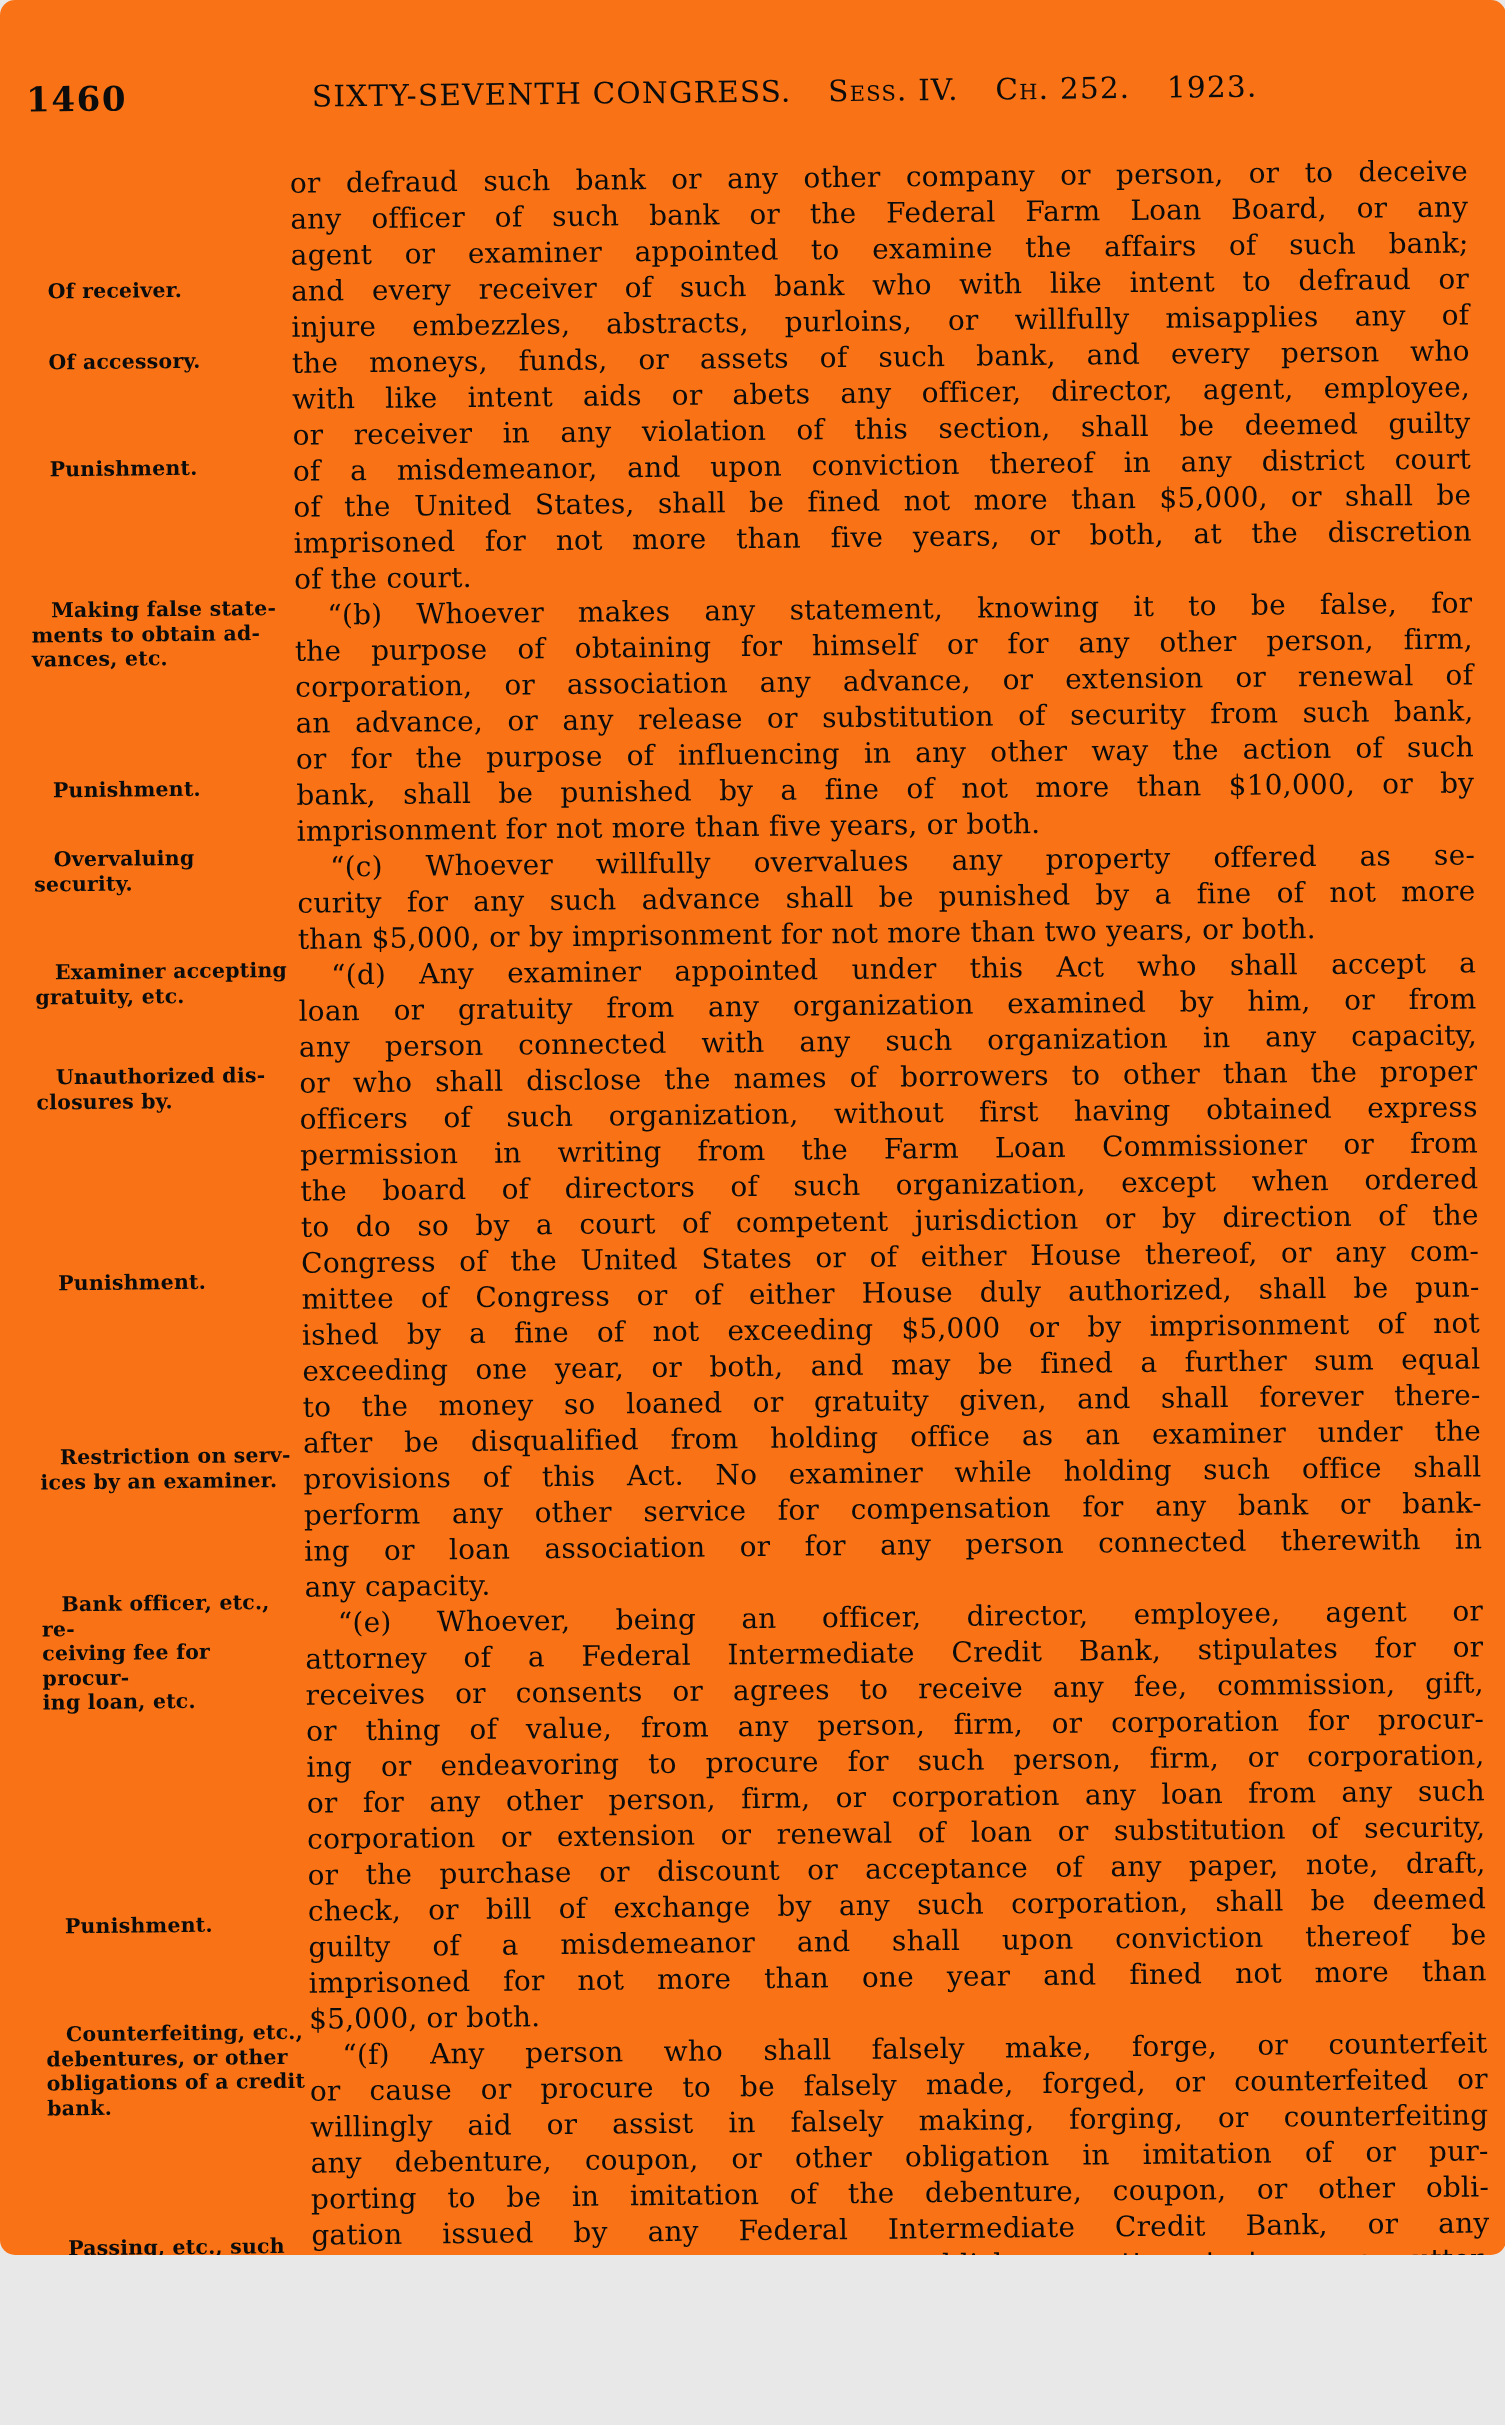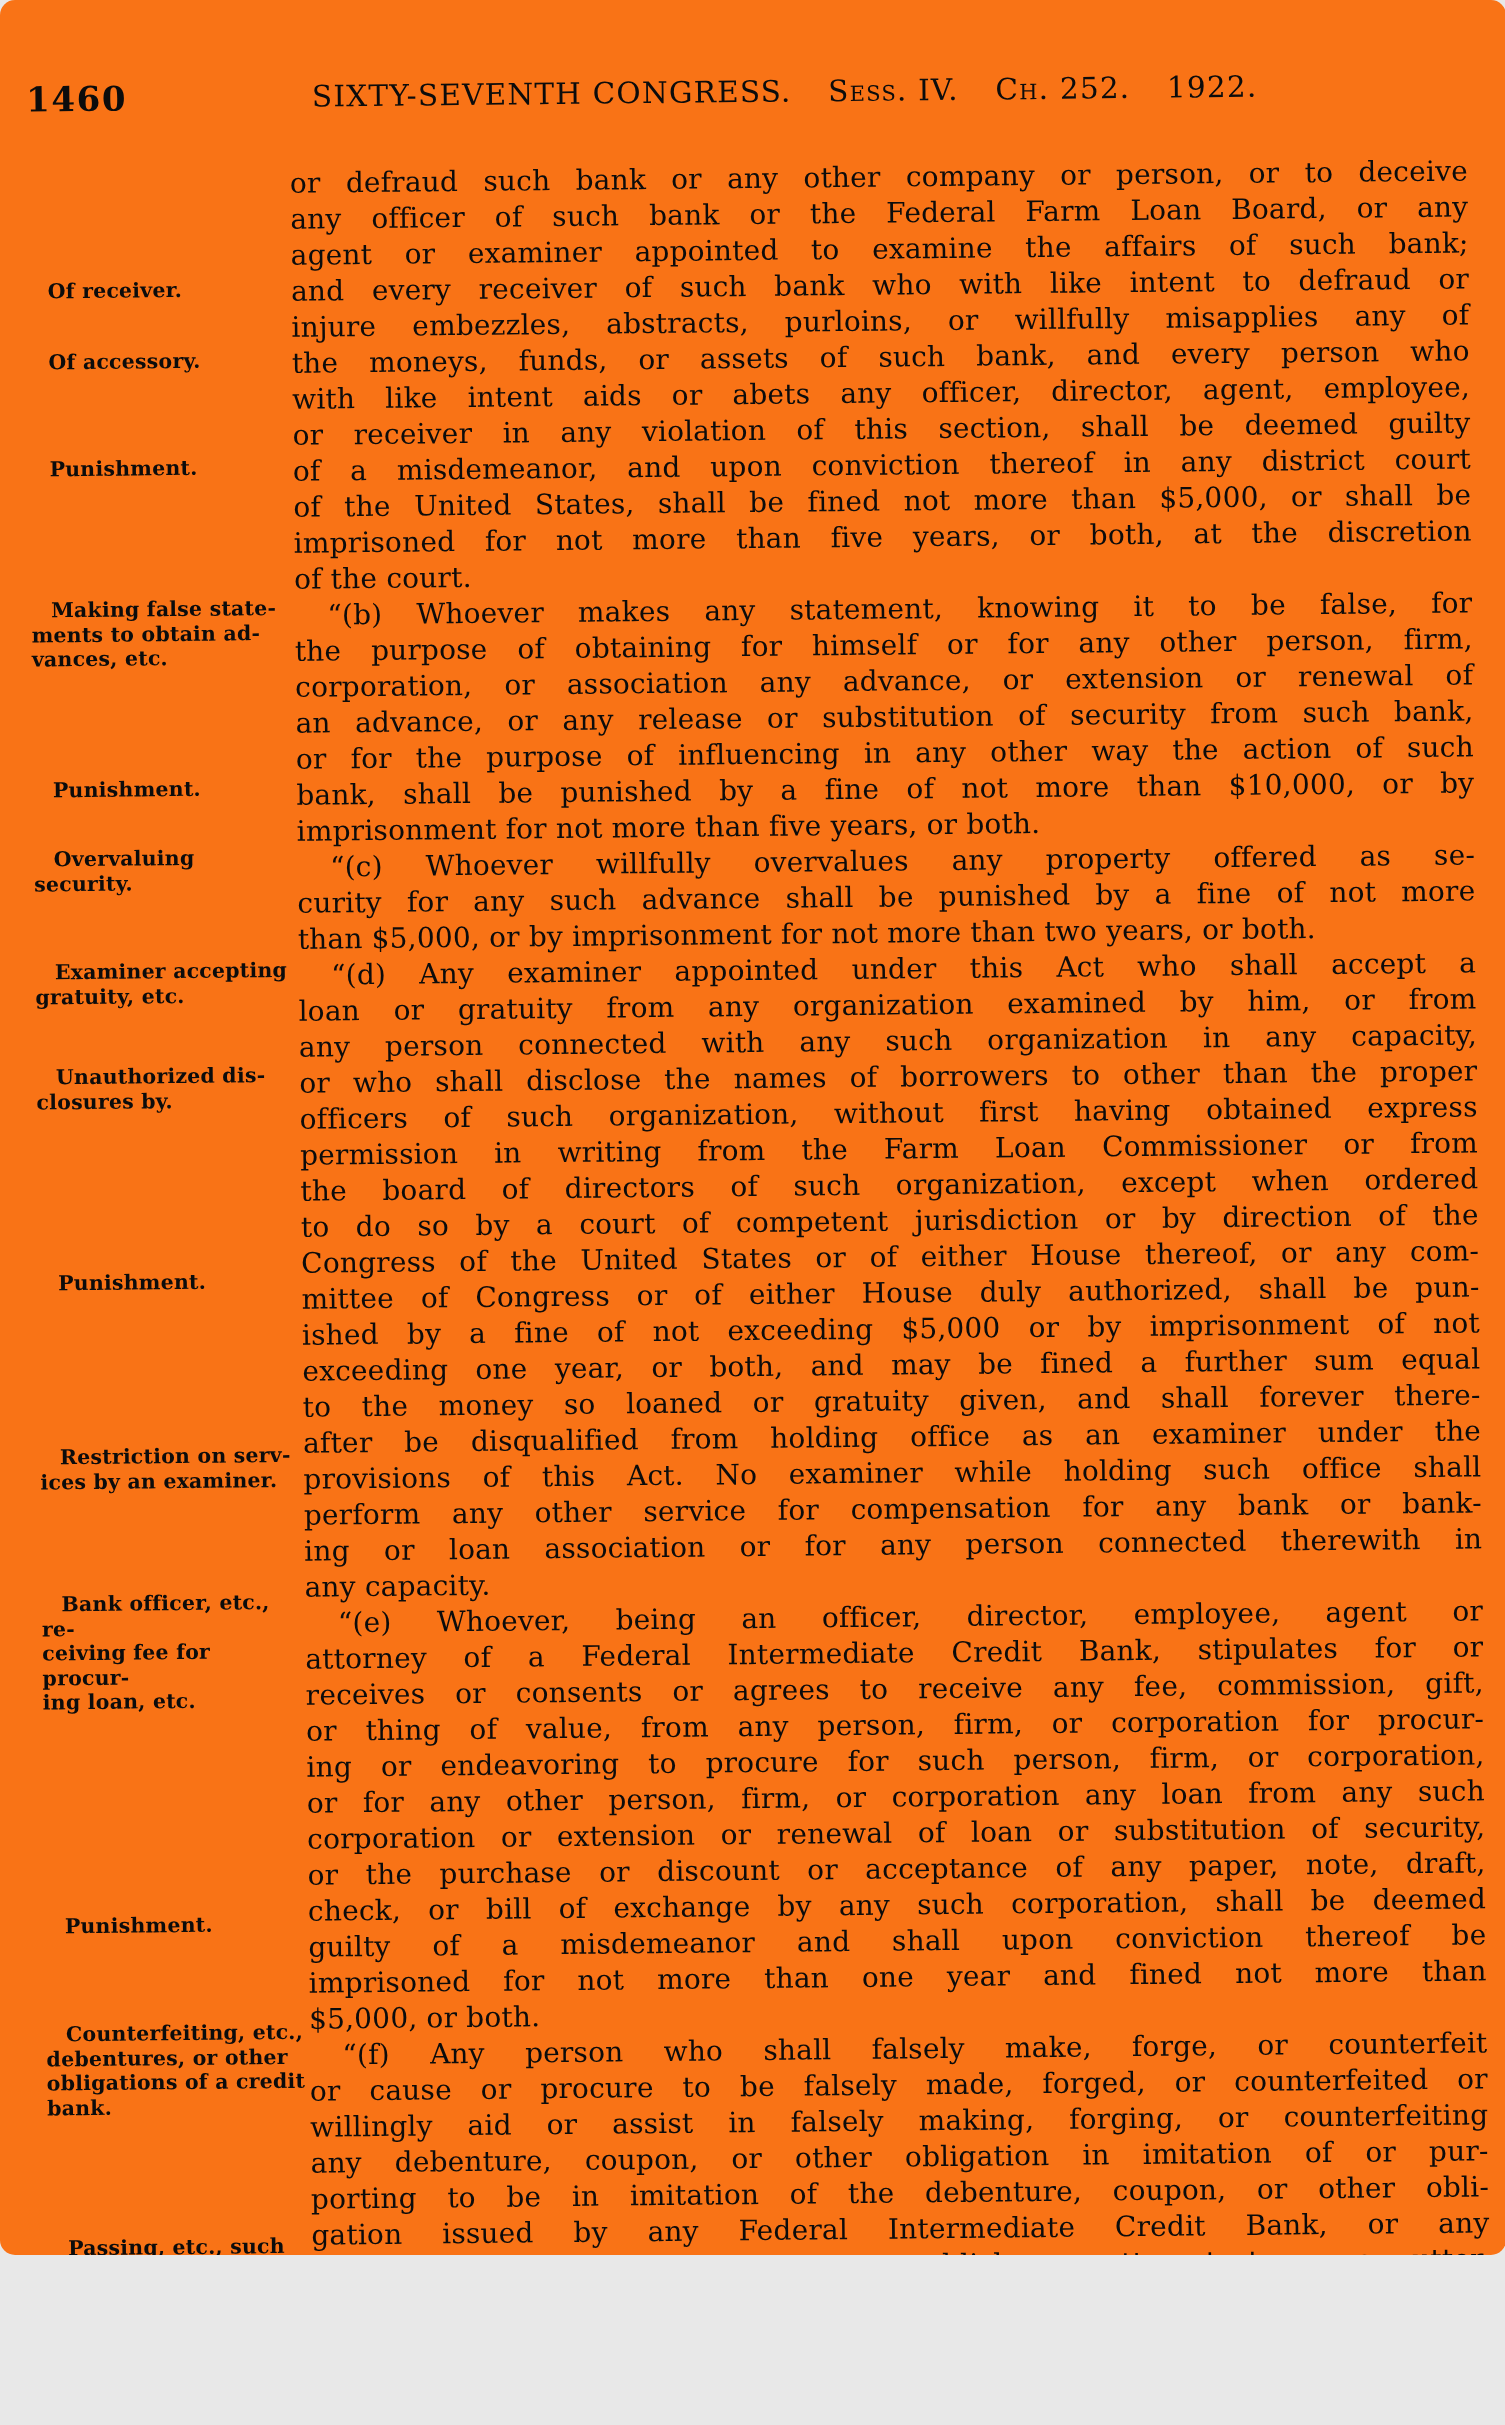--- a/index.html
+++ b/index.html
@@ -79,21 +79,21 @@
 
 <div class="page">
   <div class="tilt">
 
     <span class="pagenum">1460</span>
 
     <div class="running-head">
       <span>SIXTY-SEVENTH CONGRESS.</span>
       <span class="sc">Sess. IV.</span>
       <span class="sc">Ch. 252.</span>
-      <span>1922.</span>
+      <span>1923.</span>
     </div>
 
     <div class="mnote" style="top:272px">Of receiver.</div>
     <div class="mnote" style="top:343px">Of accessory.</div>
     <div class="mnote" style="top:450px">Punishment.</div>
     <div class="mnote" style="top:591px">Making false state-
 ments to obtain ad-
 vances, etc.</div>
     <div class="mnote" style="top:771px">Punishment.</div>
     <div class="mnote" style="top:840px">Overvaluing security.</div>

